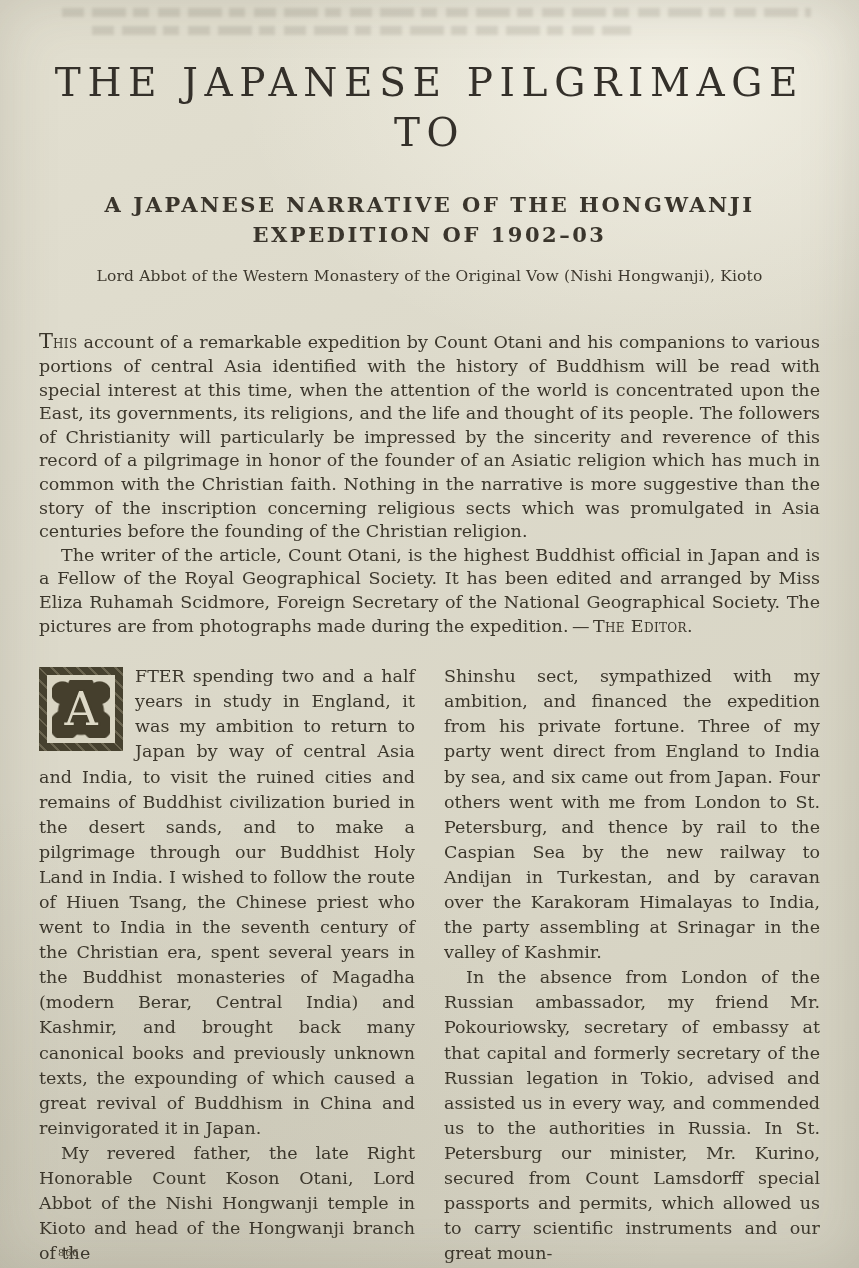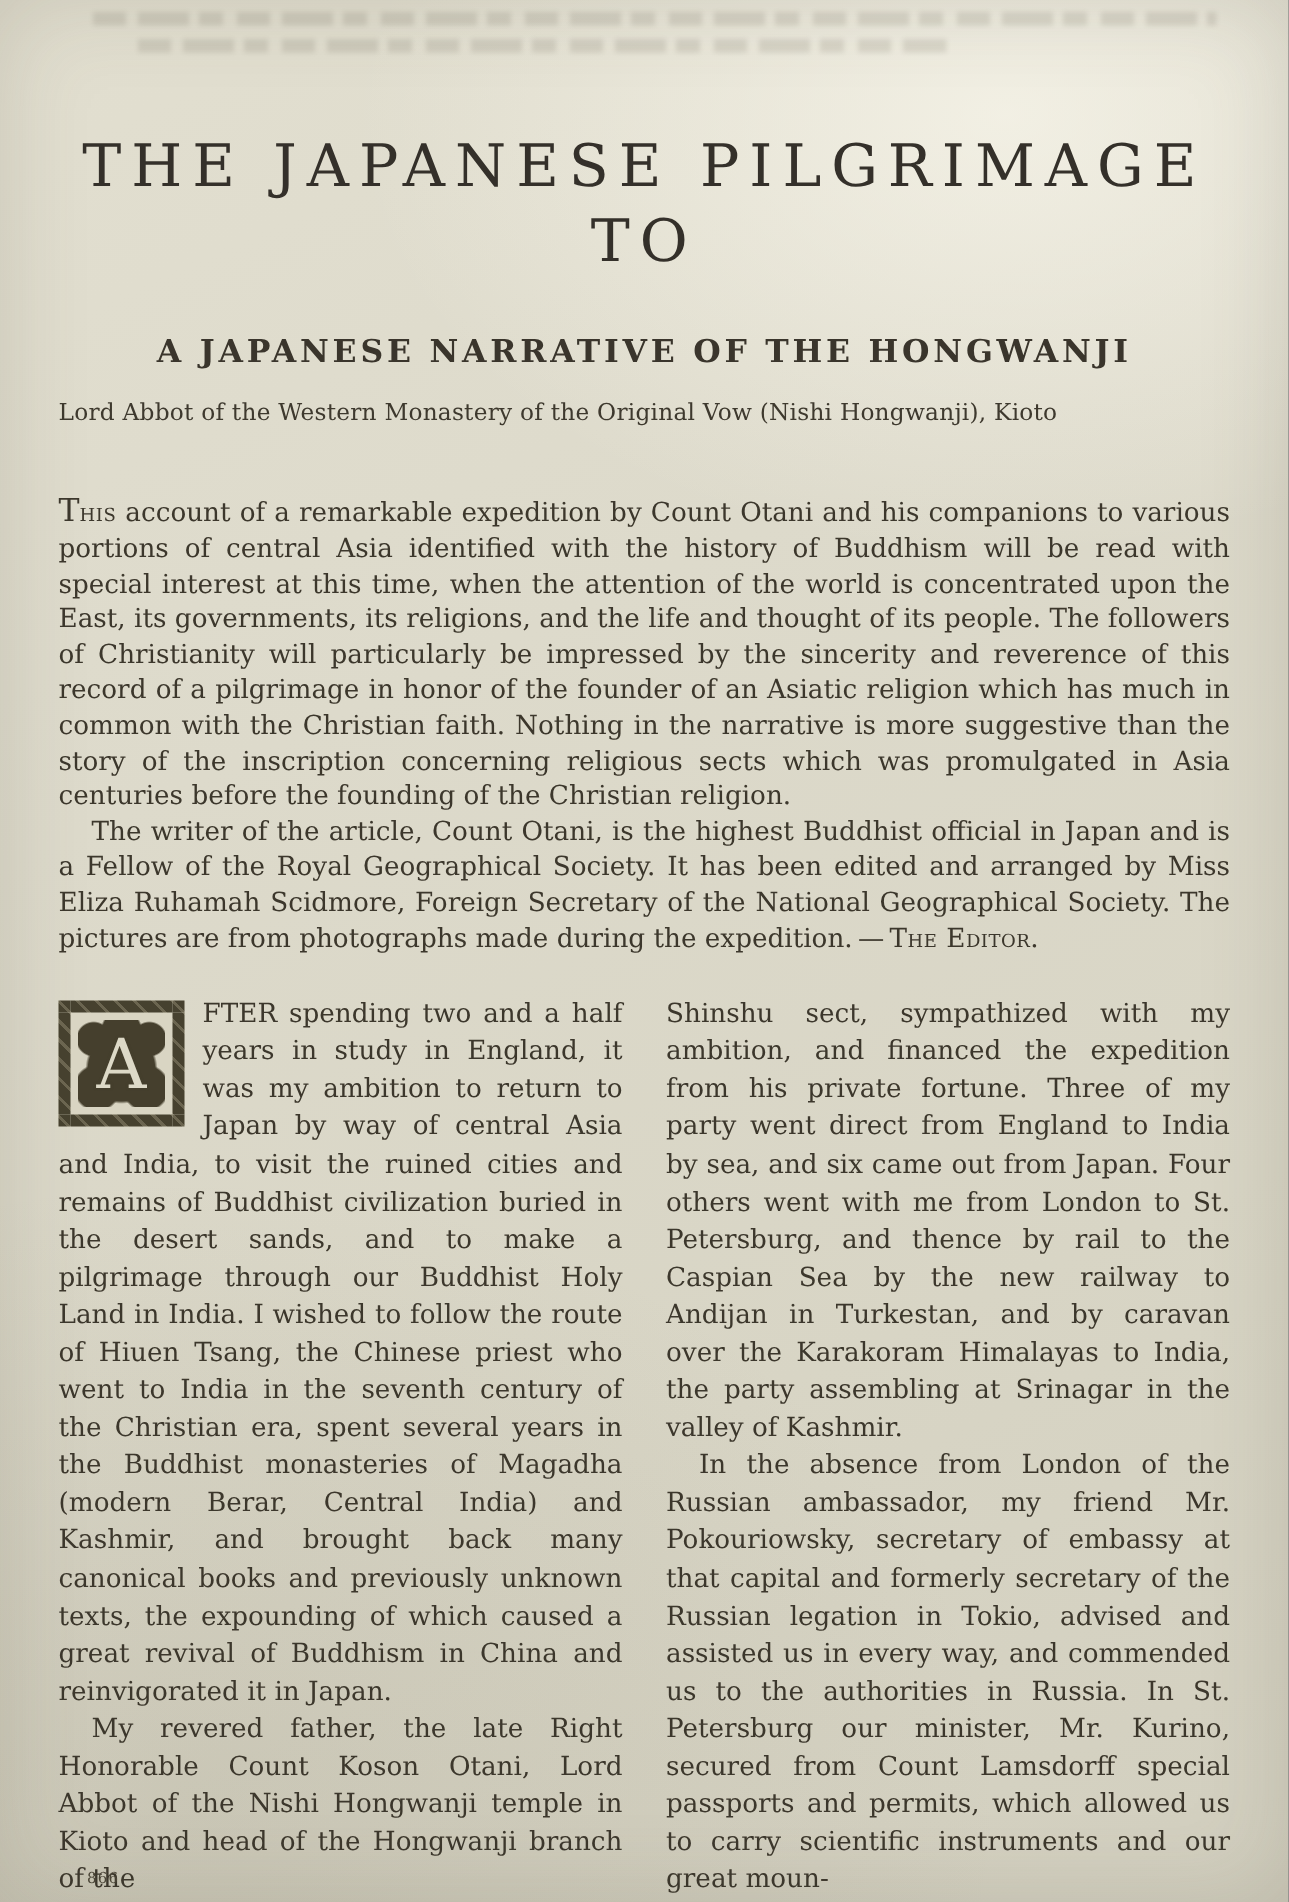--- a/index.html
+++ b/index.html
@@ -35,21 +35,21 @@
     background: repeating-linear-gradient(90deg,
       #4d4738 0px, #4d4738 22px, transparent 22px, transparent 30px,
       #4d4738 30px, #4d4738 64px, transparent 64px, transparent 71px,
       #4d4738 71px, #4d4738 87px, transparent 87px, transparent 96px);
   }
   .bleedthrough .smudge-row.short { width: 72%; margin-left: 4%; }
 
   .content { position: relative; padding: 0 39px; }
 
   .title {
-    margin-top: 87px;
+    margin-top: 58px;
     text-align: center;
     font-size: 39px;
     line-height: 50px;
     letter-spacing: 0.17em;
     font-weight: 400;
     color: #34302a;
   }
 
   .subtitle {
     margin-top: 32px;
@@ -63,20 +63,21 @@
   .byline {
     margin-top: 40px;
     text-align: center;
     font-size: 24px;
     letter-spacing: 0.13em;
     color: #37332b;
   }
 
   .author-title {
     margin-top: 17px;
+    text-align: center;
     font-size: 15.5px;
     letter-spacing: 0.01em;
     color: #3e392e;
   }
 
   .editor-note {
     margin-top: 45px;
     font-size: 17.5px;
     line-height: 23.6px;
     text-align: justify;
@@ -158,20 +159,21 @@
   </div>
 
   <div class="content">
 
     <h1 class="title">
       <span>THE JAPANESE PILGRIMAGE TO</span><br>
     </h1>
 
     <h2 class="subtitle">
       <span>A JAPANESE NARRATIVE OF THE HONGWANJI</span><br>
+      <span>EXPEDITION OF 1902–03</span>
     </h2>
 
 
     <div class="author-title">Lord Abbot of the Western Monastery of the Original Vow (Nishi Hongwanji), Kioto</div>
 
     <div class="editor-note">
       <p><span class="lead-cap">T</span><span class="sc">his</span><span> account of a remarkable expedition by Count Otani and his companions to various portions of central Asia identified with the history of Buddhism will be read with special interest at this time, when the attention of the world is concentrated upon the East, its governments, its religions, and the life and thought of its people.  The followers of Christianity will particularly be impressed by the sincerity and reverence of this record of a pilgrimage in honor of the founder of an Asiatic religion which has much in common with the Christian faith.  Nothing in the narrative is more suggestive than the story of the inscription concerning religious sects which was promulgated in Asia centuries before the founding of the Christian religion.</span></p>
       <p class="indent"><span>The writer of the article, Count Otani, is the highest Buddhist official in Japan and is a Fellow of the Royal Geographical Society.  It has been edited and arranged by Miss Eliza Ruhamah Scidmore, Foreign Secretary of the National Geographical Society.  The pictures are from photographs made during the expedition. — </span><span class="sc">The Editor.</span></p>
     </div>
 

